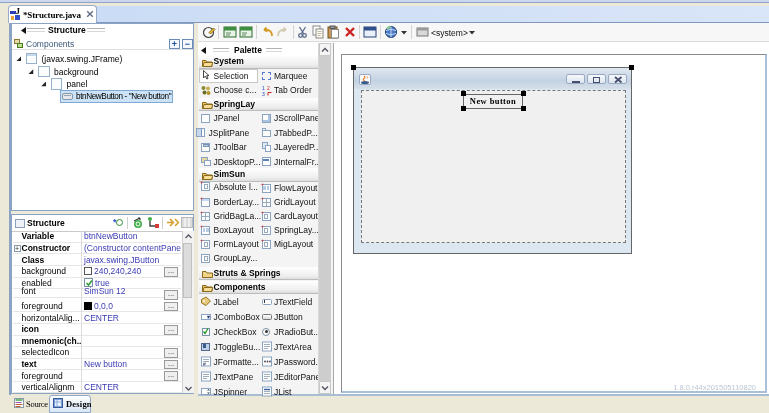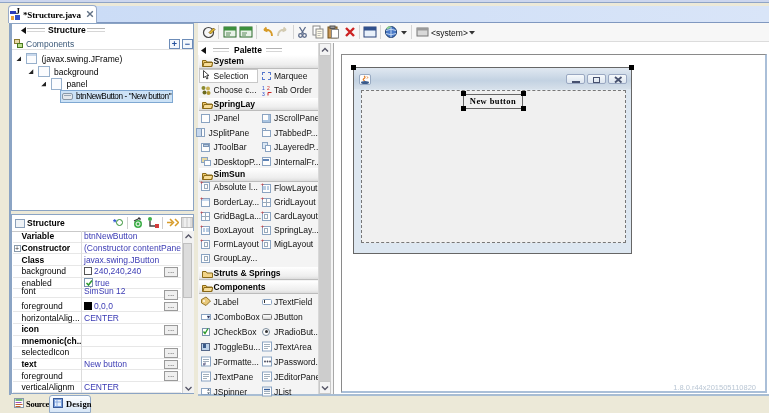--- a/index.html
+++ b/index.html
@@ -183,21 +183,21 @@
     <path d="M0.5 1 L3.5 4 L6.5 1" stroke="#556" stroke-width="1.3" fill="none"></path>
   </svg>
 <div class="ab" style="left:183px;top:243px;width:9px;height:55px;background:#dcdcdc;border:1px solid #c0c0c0"></div>
 <div class="ab serif" style="left:10px;top:396px;width:46px;height:16px">
 <svg width="10" height="10" style="position:absolute;left:4px;top:1.5px">
       <rect x="0.5" y="0.5" width="9" height="9" fill="#fff" stroke="#8899aa"></rect>
       <path d="M1.5 2 h7" stroke="#3c9a3c" stroke-width="1.4"></path>
       <path d="M1.5 4.5 h6" stroke="#9a55bb" stroke-width="1"></path>
       <path d="M1.5 6.5 h7 M1.5 8.5 h5" stroke="#c06030" stroke-width="1"></path>
     </svg>
-<span style="position:absolute;left:24.5px;top:3px;font-size:8.5px;font-weight:bold;letter-spacing:-0.3px;left:16px">Source</span>
+<span style="position:absolute;left:24.5px;top:3px;font-size:8.5px;font-weight:normal;letter-spacing:-0.3px;left:16px">Source</span>
   </div>
 <div class="ab" style="left:49px;top:394.5px;width:41.5px;height:18px;background:linear-gradient(#fdfeff,#d8e6f6);
 border:1px solid #8fa8c8;border-radius:3px 3px 0 0"></div>
 <div class="ab serif" style="left:51px;top:396px;width:40px;height:15px">
 <svg width="10" height="10" style="position:absolute;left:1.5px;top:1.5px">
       <rect x="0.5" y="0.5" width="9" height="9" fill="#7aa0dc" stroke="#3a5a98"></rect>
       <rect x="2" y="2" width="6" height="6" fill="#e8f0fa"></rect>
       <path d="M2 4 h6 M4 2 v6" stroke="#7aa0dc" stroke-width="0.8"></path>
     </svg>
 <span style="position:absolute;left:15px;top:3px;font-size:8.5px;font-weight:bold;letter-spacing:0.2px">Design</span>

